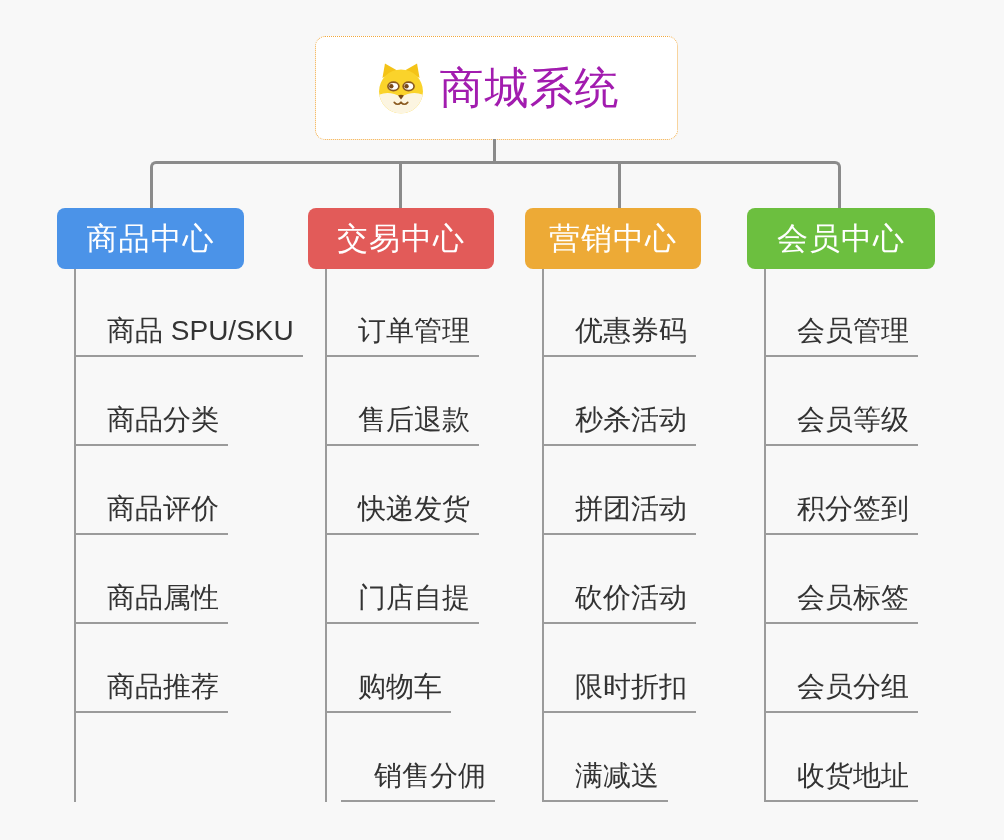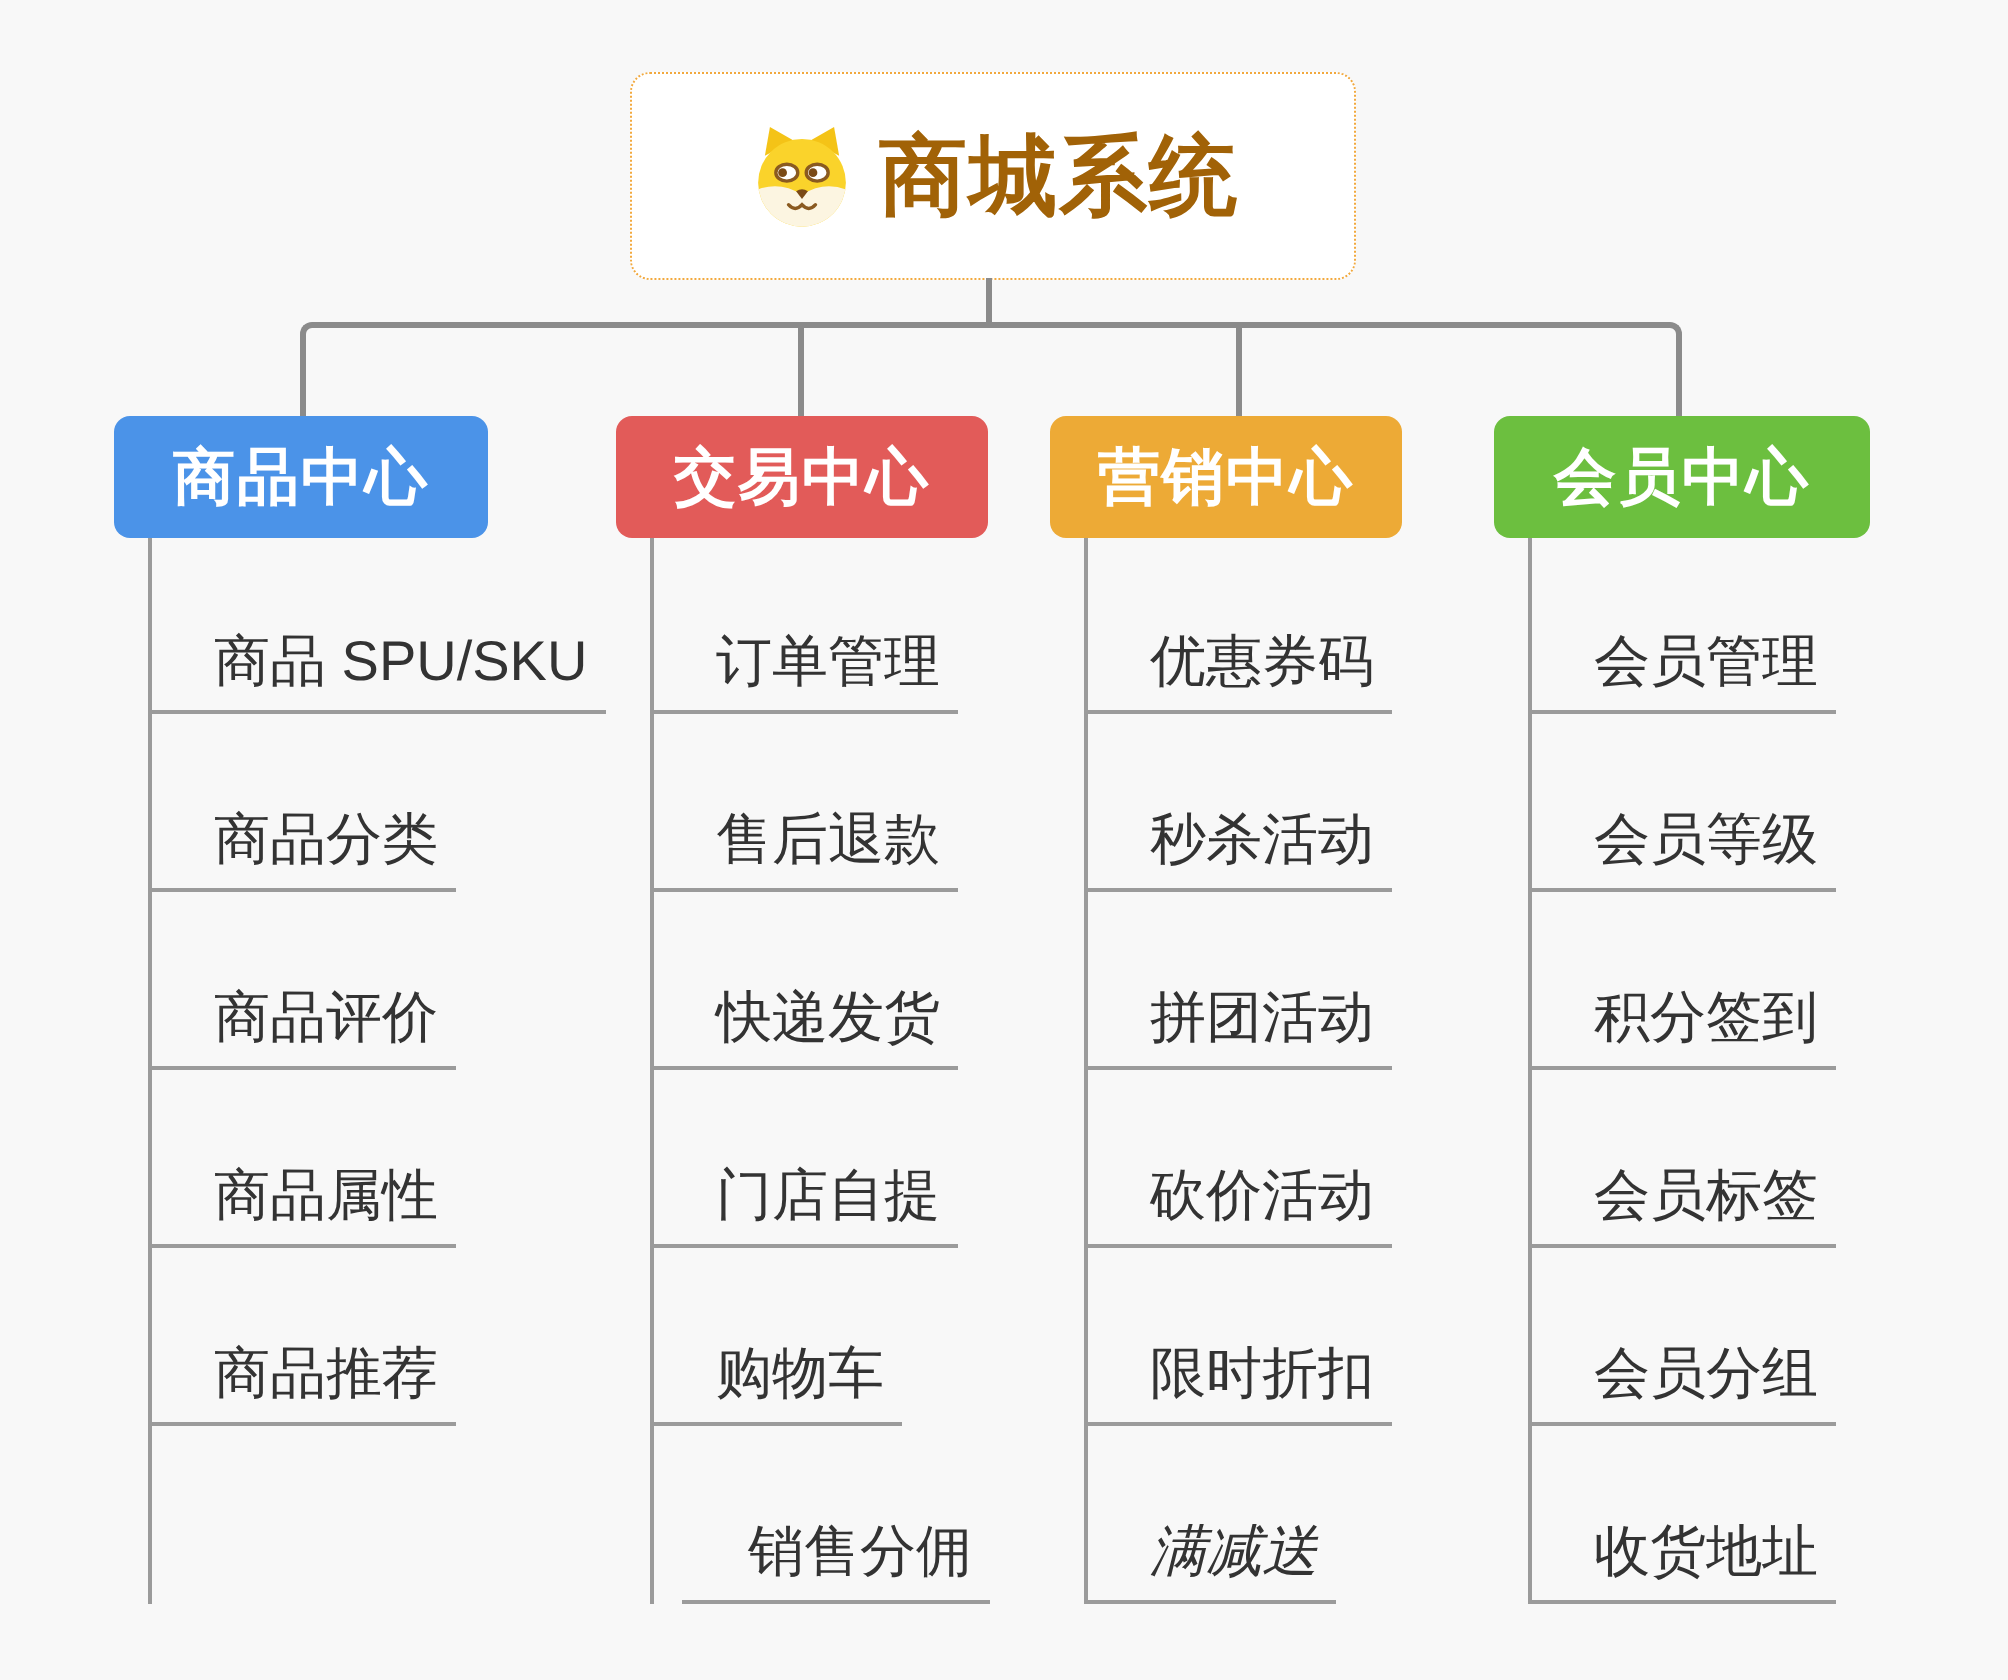--- a/index.html
+++ b/index.html
@@ -24,23 +24,23 @@
     background: #ffffff;
     border: 1px dotted #f2a93e;
     border-radius: 10px;
     box-sizing: border-box;
     display: flex;
     align-items: center;
     justify-content: center;
     gap: 12px;
   }
   .root-title {
-    color: #a16207;
+    color: #a21caf;
     font-size: 44px;
-    font-weight: 700;
+    font-weight: 400;
     letter-spacing: 1px;
     white-space: nowrap;
   }
   .dog-icon { display: inline-flex; width: 54px; height: 54px; }
 
   
   .line { position: absolute; }
   .root-stem {
     left: 493px; top: 139px; width: 3px; height: 25px;
     background: #8b8b8b;
@@ -75,21 +75,21 @@
     top: 208px; height: 61px;
     border-radius: 8px;
     display: flex;
     align-items: center;
     justify-content: center;
     cursor: default;
   }
   .branch-label {
     color: #ffffff;
     font-size: 31px;
-    font-weight: 700;
+    font-weight: 400;
     letter-spacing: 1px;
     white-space: nowrap;
   }
 
   
   .spine {
     position: absolute;
     top: 269px;
     width: 2px;
     height: 533px;
@@ -162,21 +162,21 @@
     <div class="drop-line" style="left: 618px;"></div>
     <div class="branch-box" style="left: 525px; width: 176px; background: rgb(237, 170, 54);">
     <span class="branch-label">营销中心</span>
   </div>
     <div class="spine" style="left: 542px; height: 533px;"></div>
     <div class="leaf" style="left: 542px; top: 313px;">优惠券码</div>
     <div class="leaf" style="left: 542px; top: 402px;">秒杀活动</div>
     <div class="leaf" style="left: 542px; top: 491px;">拼团活动</div>
     <div class="leaf" style="left: 542px; top: 580px;">砍价活动</div>
     <div class="leaf" style="left: 542px; top: 669px;">限时折扣</div>
-    <div class="leaf" style="left: 542px; top: 758px; font-style: italic;">满减送</div>
+    <div class="leaf" style="left: 542px; top: 758px;">满减送</div>
     <div class="branch-box" style="left: 747px; width: 188px; background: rgb(108, 191, 63);">
     <span class="branch-label">会员中心</span>
   </div>
     <div class="spine" style="left: 764px; height: 533px;"></div>
     <div class="leaf" style="left: 764px; top: 313px;">会员管理</div>
     <div class="leaf" style="left: 764px; top: 402px;">会员等级</div>
     <div class="leaf" style="left: 764px; top: 491px;">积分签到</div>
     <div class="leaf" style="left: 764px; top: 580px;">会员标签</div>
     <div class="leaf" style="left: 764px; top: 669px;">会员分组</div>
     <div class="leaf" style="left: 764px; top: 758px;">收货地址</div>

